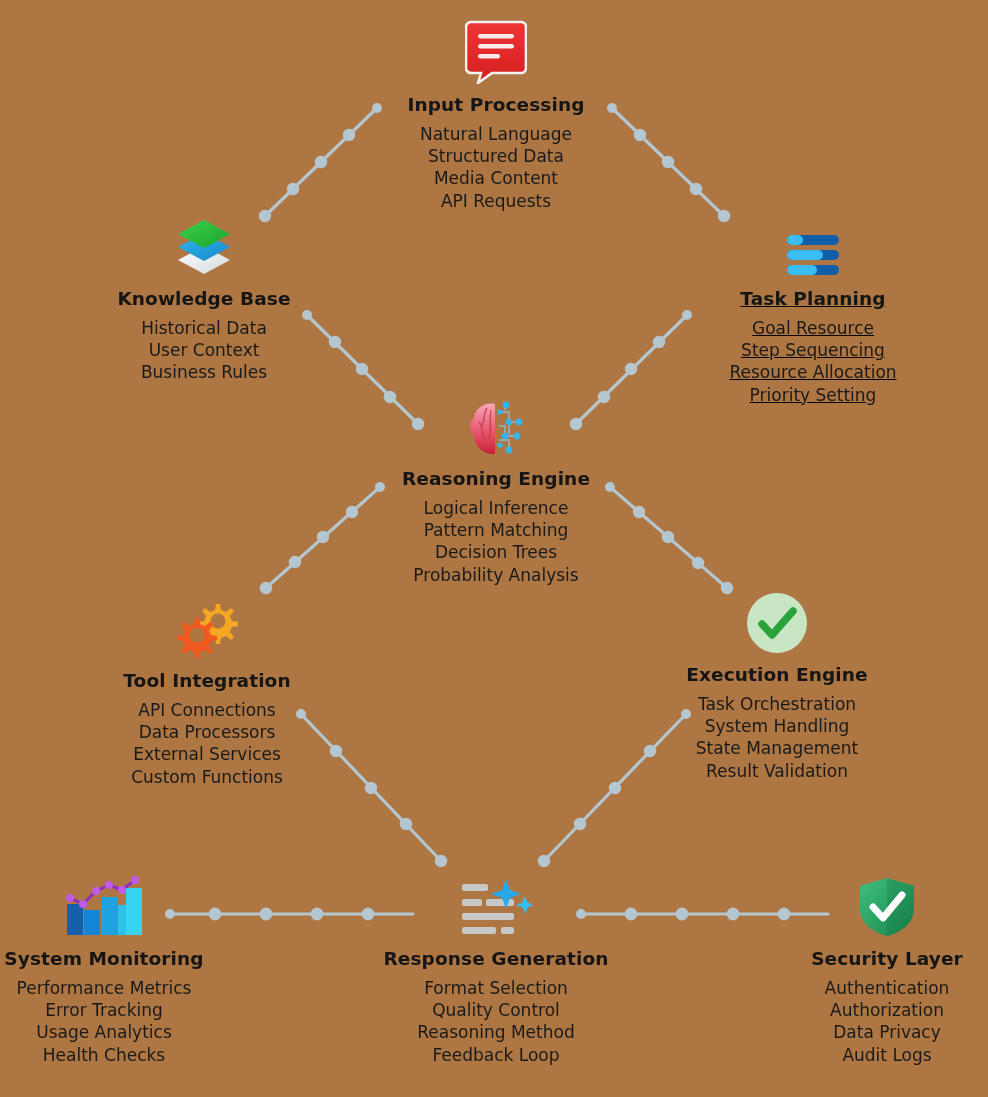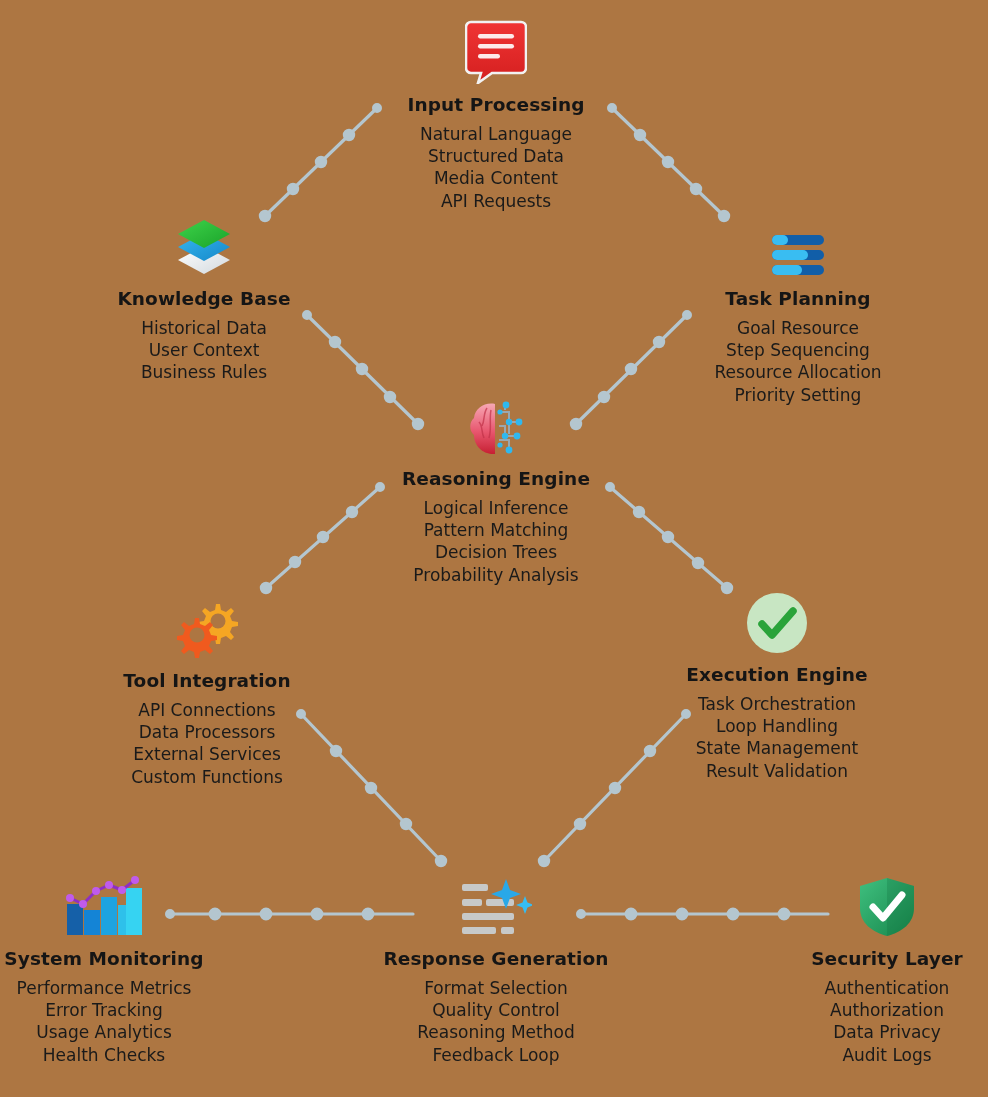--- a/index.html
+++ b/index.html
@@ -54,21 +54,21 @@
   .node-item {
     font-size: 17px;
     color: #1a1a1a;
     line-height: 22.2px;
     white-space: nowrap;
   }
 
   
   #node-input-processing   { left: 366px; top: 18px; }
   #node-knowledge-base     { left: 74px;  top: 212px; }
-  #node-task-planning      { left: 668px; top: 212px; }
+  #node-task-planning      { left: 683px; top: 212px; text-decoration: underline; }
   #node-reasoning-engine   { left: 366px; top: 392px; }
   #node-tool-integration   { left: 77px;  top: 594px; }
   #node-execution-engine   { left: 647px; top: 588px; }
   #node-system-monitoring  { left: -26px; top: 872px; }
   #node-response-generation{ left: 366px; top: 872px; }
   #node-security-layer     { left: 757px; top: 872px; }
 
   
   .icon { display:block; }
 </style>
@@ -294,21 +294,21 @@
   <div class="node" id="node-execution-engine">
     <div class="icon-wrap">
       <svg class="icon" width="62" height="62" viewBox="0 0 62 62">
         <circle cx="31" cy="31" r="30" fill="#c8e6c3"></circle>
         <path d="M16 32 L26 43 L47 19" stroke="#2aa33a" stroke-width="7.5" fill="none" stroke-linecap="round" stroke-linejoin="round"></path>
       </svg>
     </div>
     <div class="node-title">Execution Engine</div>
     <div class="node-items">
       <div class="node-item">Task Orchestration</div>
-      <div class="node-item">Loop Handling</div>
+      <div class="node-item">System Handling</div>
       <div class="node-item">State Management</div>
       <div class="node-item">Result Validation</div>
     </div>
   </div>
 
   <div class="node" id="node-system-monitoring">
     <div class="icon-wrap">
       <svg class="icon" width="80" height="64" viewBox="0 0 80 64">
         <rect x="3" y="30" width="16" height="31" fill="#1560a8"></rect>
         <rect x="20" y="36" width="16" height="25" fill="#1484d6"></rect>

